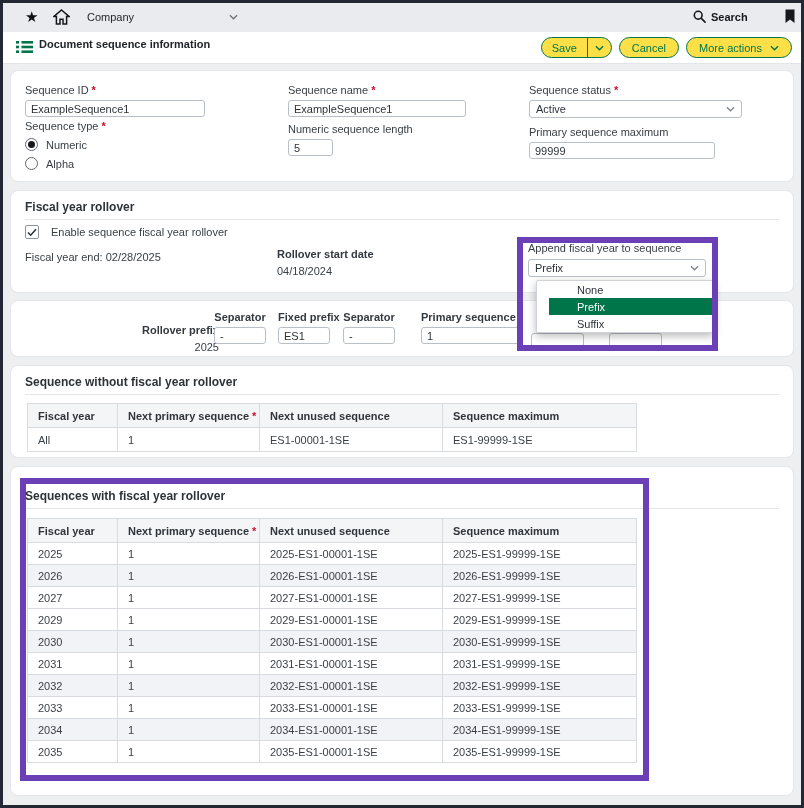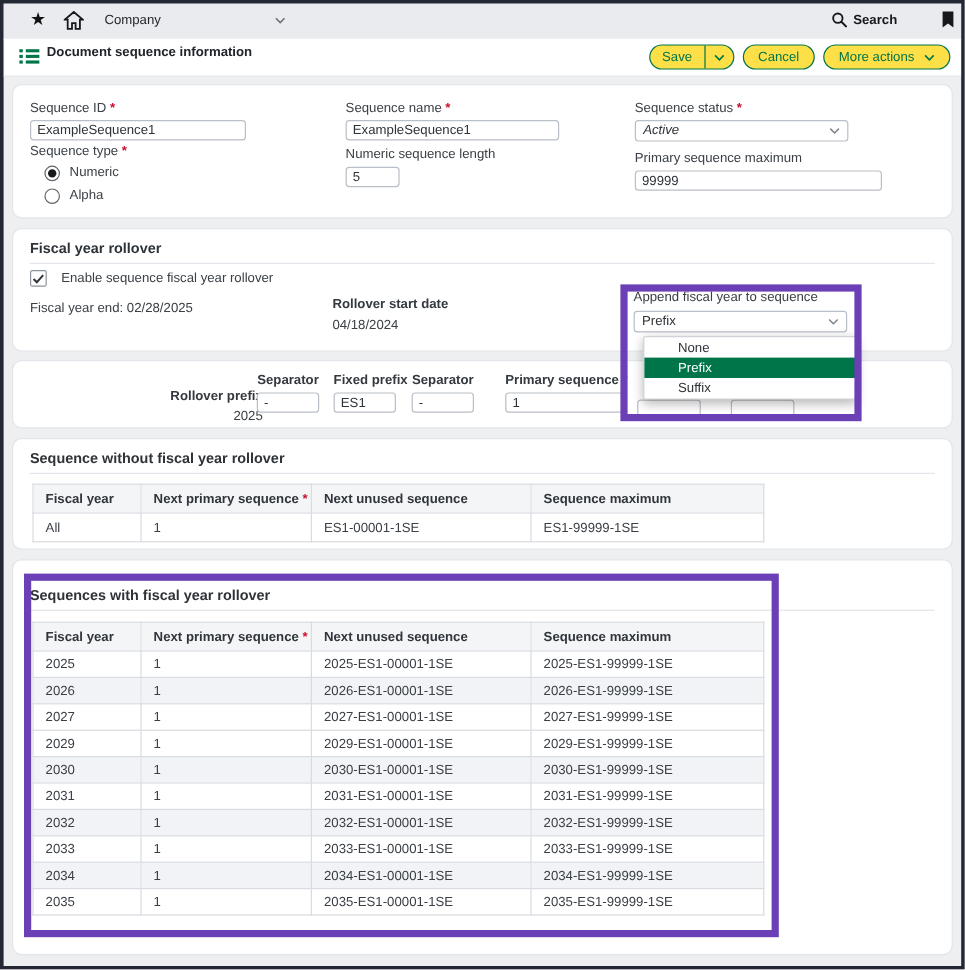--- a/index.html
+++ b/index.html
@@ -41,42 +41,42 @@
   .flabel{font-size:11px;color:#3a4046;white-space:nowrap;}
   .req{color:#C8102E;font-weight:700;margin-left:3px;}
   .tinput{box-sizing:border-box;height:17px;border:1px solid #b9bfc6;border-radius:3px;
     font-family:"Liberation Sans",sans-serif;font-size:11px;color:#2e3338;padding:0 5px;background:#fff;}
   .tselect{box-sizing:border-box;height:18px;border:1px solid #b9bfc6;border-radius:3px;background:#fff;
     display:flex;align-items:center;justify-content:space-between;padding:0 6px;font-size:11px;color:#2e3338;cursor:pointer;}
 
   .radio{width:13px;height:13px;border:1px solid #61666c;border-radius:50%;box-sizing:border-box;
     display:inline-flex;align-items:center;justify-content:center;background:#fff;}
   .radio .dot{width:7px;height:7px;border-radius:50%;background:#17191c;}
-  .radiorow{display:flex;align-items:flex-start;gap:8px;margin-left:12px;}
+  .radiorow{display:flex;align-items:center;gap:8px;}
 
   .checkbox{width:14px;height:14px;border:1px solid #8d939a;border-radius:2px;background:#fff;
     display:inline-flex;align-items:center;justify-content:center;box-sizing:border-box;}
 
   .sechead{font-size:12px;font-weight:700;color:#2e3338;}
   .secline{position:absolute;left:14px;right:14px;height:0;border-bottom:1px solid #e2e5e9;}
 
   
   table.grid{border-collapse:collapse;table-layout:fixed;width:609px;font-size:11px;}
   table.grid th,table.grid td{border:1px solid #d8dbdf;padding:0 10px;text-align:left;overflow:hidden;white-space:nowrap;}
   table.grid th{background:#f4f5f7;color:#30353b;font-weight:700;height:23px;}
   table.grid td{height:21px;color:#3a3f45;background:#fff;}
   #panel-t1 table.grid td{height:23px;}
   table.grid tr.alt td{background:#f1f3f6;}
 
   
   .dd-label{left:525px;top:239px;z-index:30;}
   .dd-select{left:525px;top:256px;width:178px;z-index:30;}
   .dd-list{position:absolute;left:533px;top:277px;width:178px;background:#fff;border:1px solid #cfd3d7;
     border-radius:2px;box-shadow:0 3px 9px rgba(0,0,0,.28);z-index:30;box-sizing:border-box;}
-  .dd-item{height:17px;display:flex;align-items:center;padding-left:28px;font-size:11px;color:#2e3338;cursor:pointer;}
+  .dd-item{height:17px;display:flex;align-items:center;padding-left:28px;font-size:11px;color:#2e3338;cursor:pointer;margin-left:12px;}
   .dd-item.sel{background:#00754A;color:#fff;}
 
   
   .hl{position:absolute;border:6px solid #6B3FB5;box-sizing:border-box;z-index:50;pointer-events:none;}
   #hl-dropdown{left:514px;top:234px;width:201px;height:114px;}
   #hl-table{left:17px;top:475px;width:629px;height:303px;}
 
   svg{display:block;}
 </style>
 </head>
@@ -152,21 +152,21 @@
     <div class="abs" style="left:14px;top:13px;">
       <div class="flabel"><span>Sequence ID</span><span class="req">*</span></div>
       <input class="tinput" style="width: 180px; margin-top: 4px;" value="ExampleSequence1">
     </div>
     <div class="abs" style="left:277px;top:13px;">
       <div class="flabel"><span>Sequence name</span><span class="req">*</span></div>
       <input class="tinput" style="width: 178px; margin-top: 4px;" value="ExampleSequence1">
     </div>
     <div class="abs" style="left:518px;top:13px;">
       <div class="flabel"><span>Sequence status</span><span class="req">*</span></div>
-      <div class="tselect" style="width:178px;margin-top:4px;font-style:italic;">
+      <div class="tselect" style="width:213px;margin-top:4px;">
         <span>Active</span>
         <svg width="9" height="6" viewBox="0 0 10 6">
             <path d="M1 1l4 4 4-4" fill="none" stroke="#7d838a" stroke-width="1.4"></path>
           </svg>
       </div>
     </div>
 
     <div class="abs" style="left:14px;top:49px;">
       <div class="flabel"><span>Sequence type</span><span class="req">*</span></div>
       <div class="radiorow" style="margin-top:6px;">
@@ -179,21 +179,21 @@
         <span class="radio"></span>
         <span class="flabel">Alpha</span>
       </div>
     </div>
     <div class="abs" style="left:277px;top:52px;">
       <div class="flabel">Numeric sequence length</div>
       <input class="tinput" style="width: 45px; margin-top: 4px;" value="5">
     </div>
     <div class="abs" style="left:518px;top:55px;">
       <div class="flabel">Primary sequence maximum</div>
-      <input class="tinput" style="width: 206px; margin-top: 4px;" value="99999">
+      <input class="tinput" style="width: 186px; margin-top: 4px;" value="99999">
     </div>
   </div>
 
   <div class="panel" id="panel-fiscal">
     <div class="abs sechead" style="left:14px;top:9px;">Fiscal year rollover</div>
     <div class="secline" style="top:28px;"></div>
     <div class="abs" style="left:14px;top:34px;display:flex;align-items:center;gap:12px;">
       <span class="checkbox">
         <svg width="10" height="9" viewBox="0 0 10 9">
             <path d="M1 4.5 L3.7 7.2 L9 1.2" fill="none" stroke="#2e3338" stroke-width="1.6"></path>

